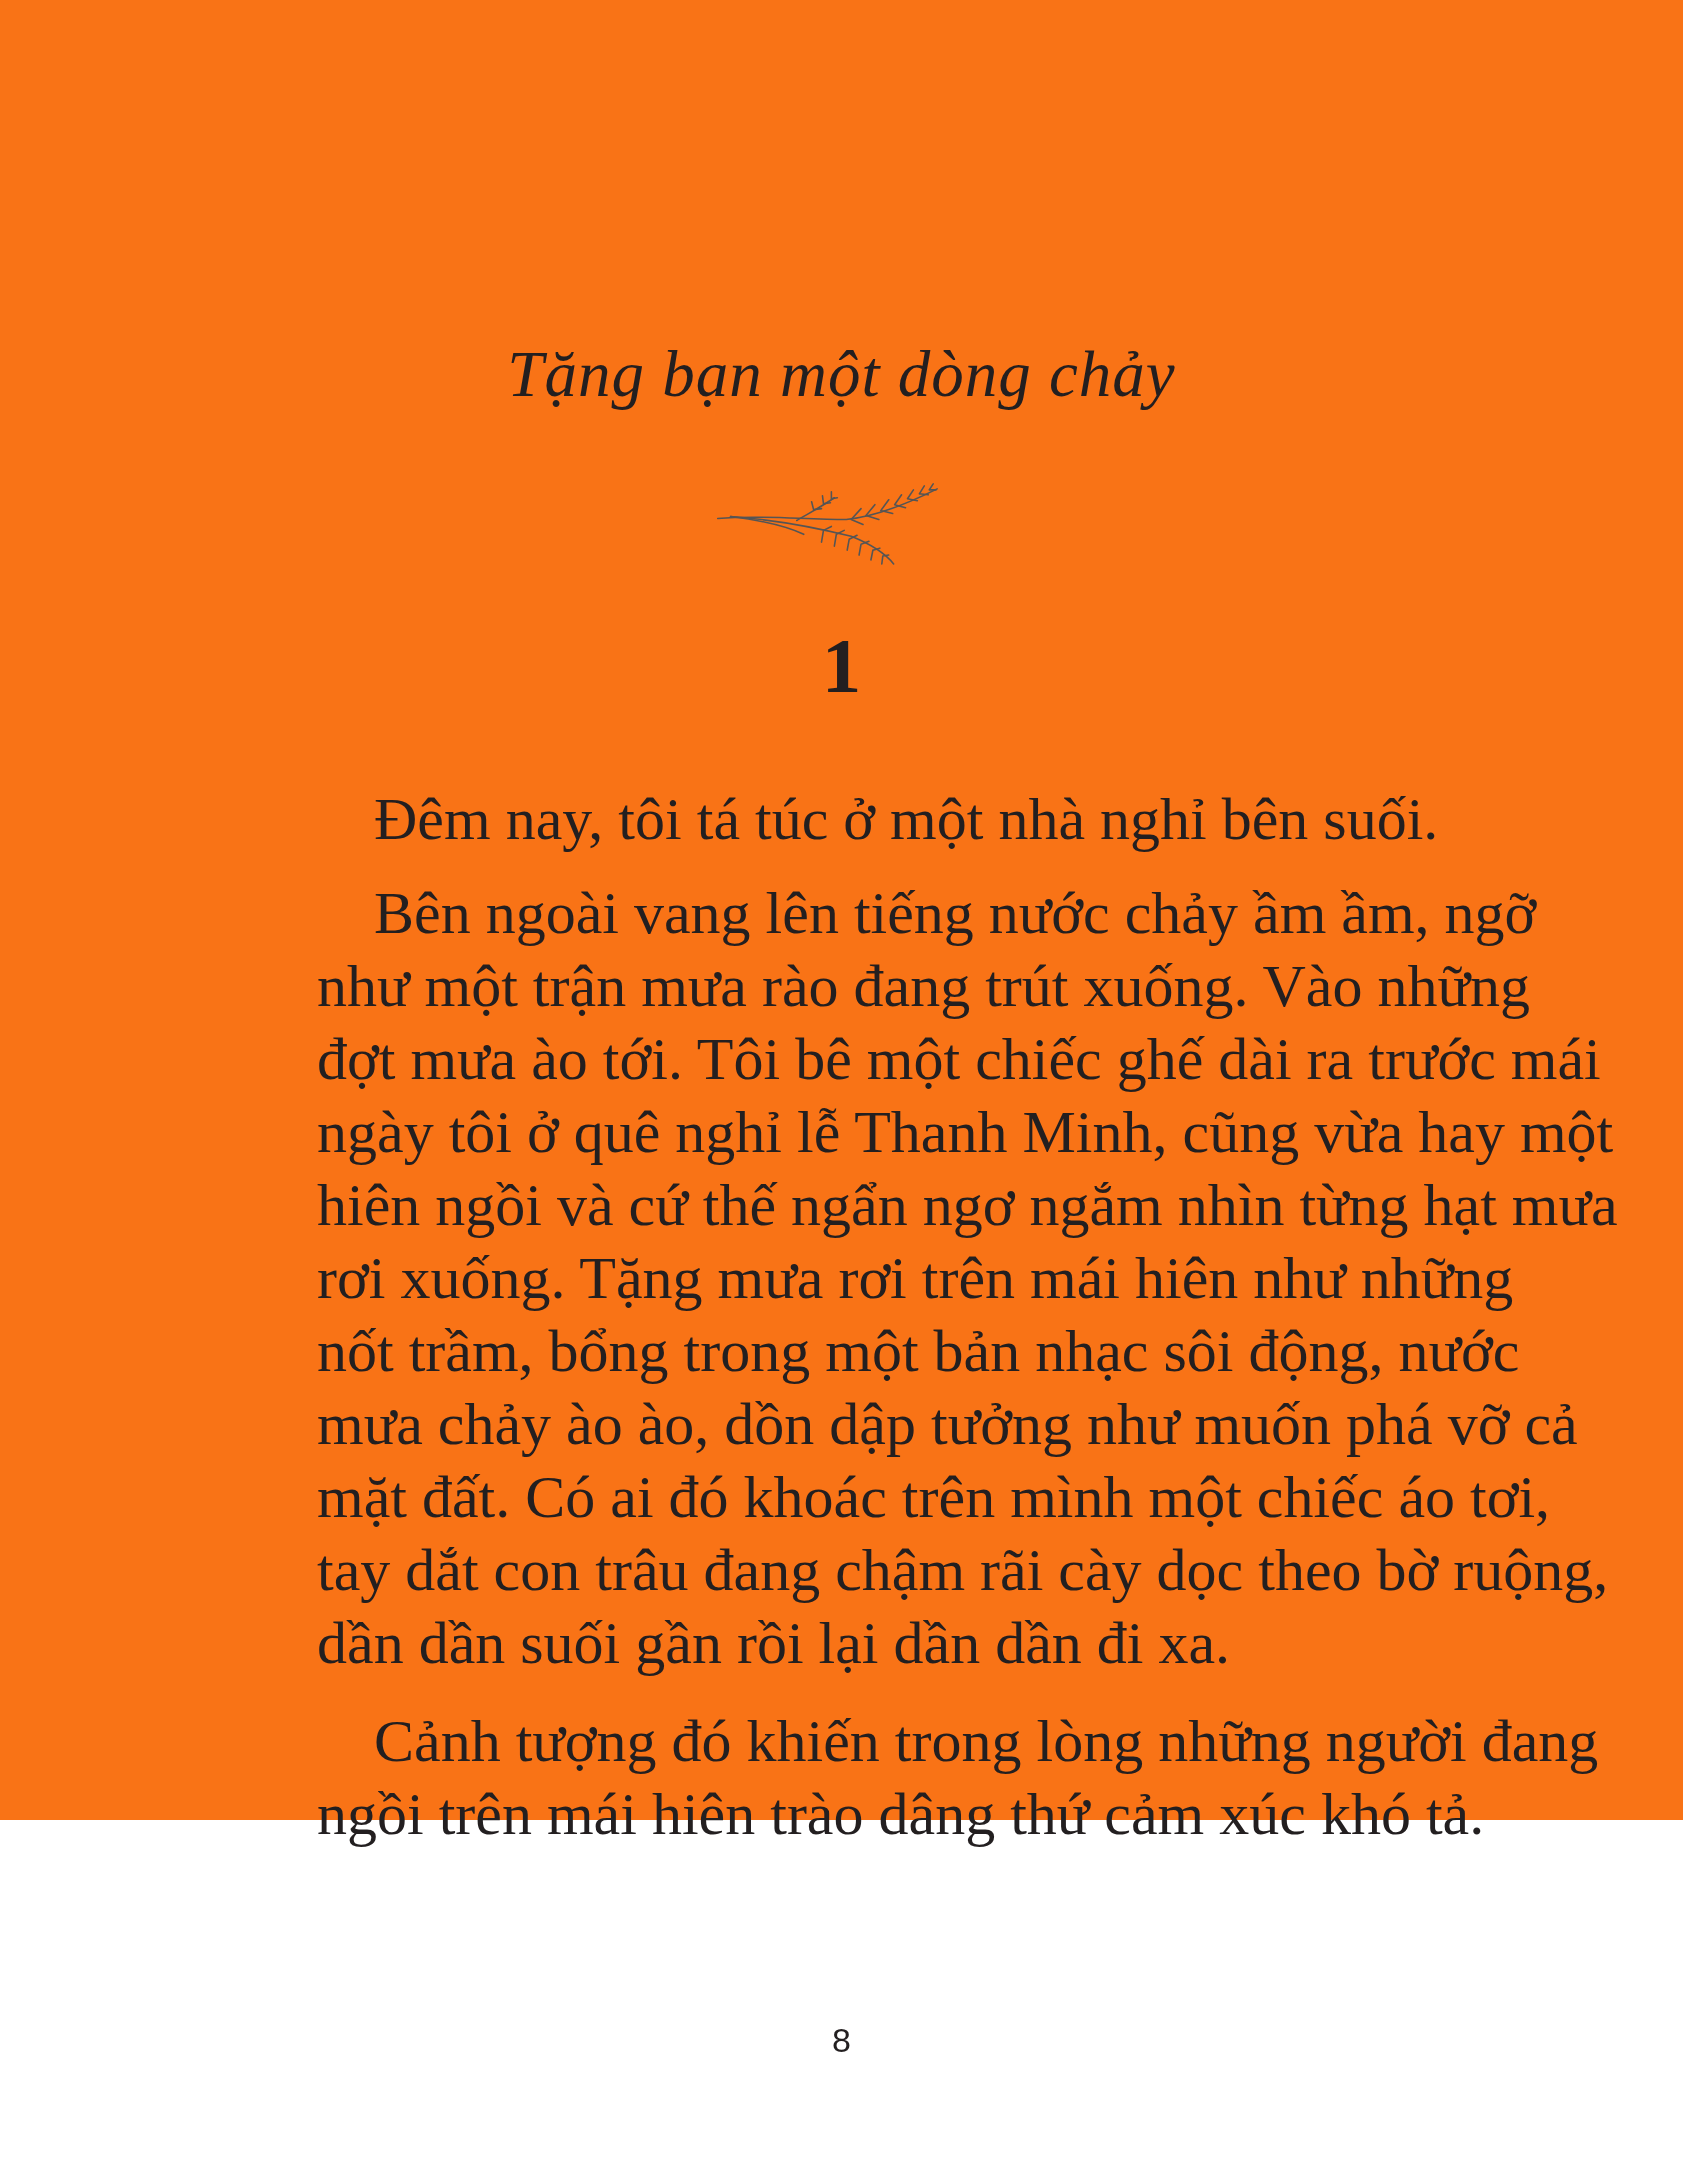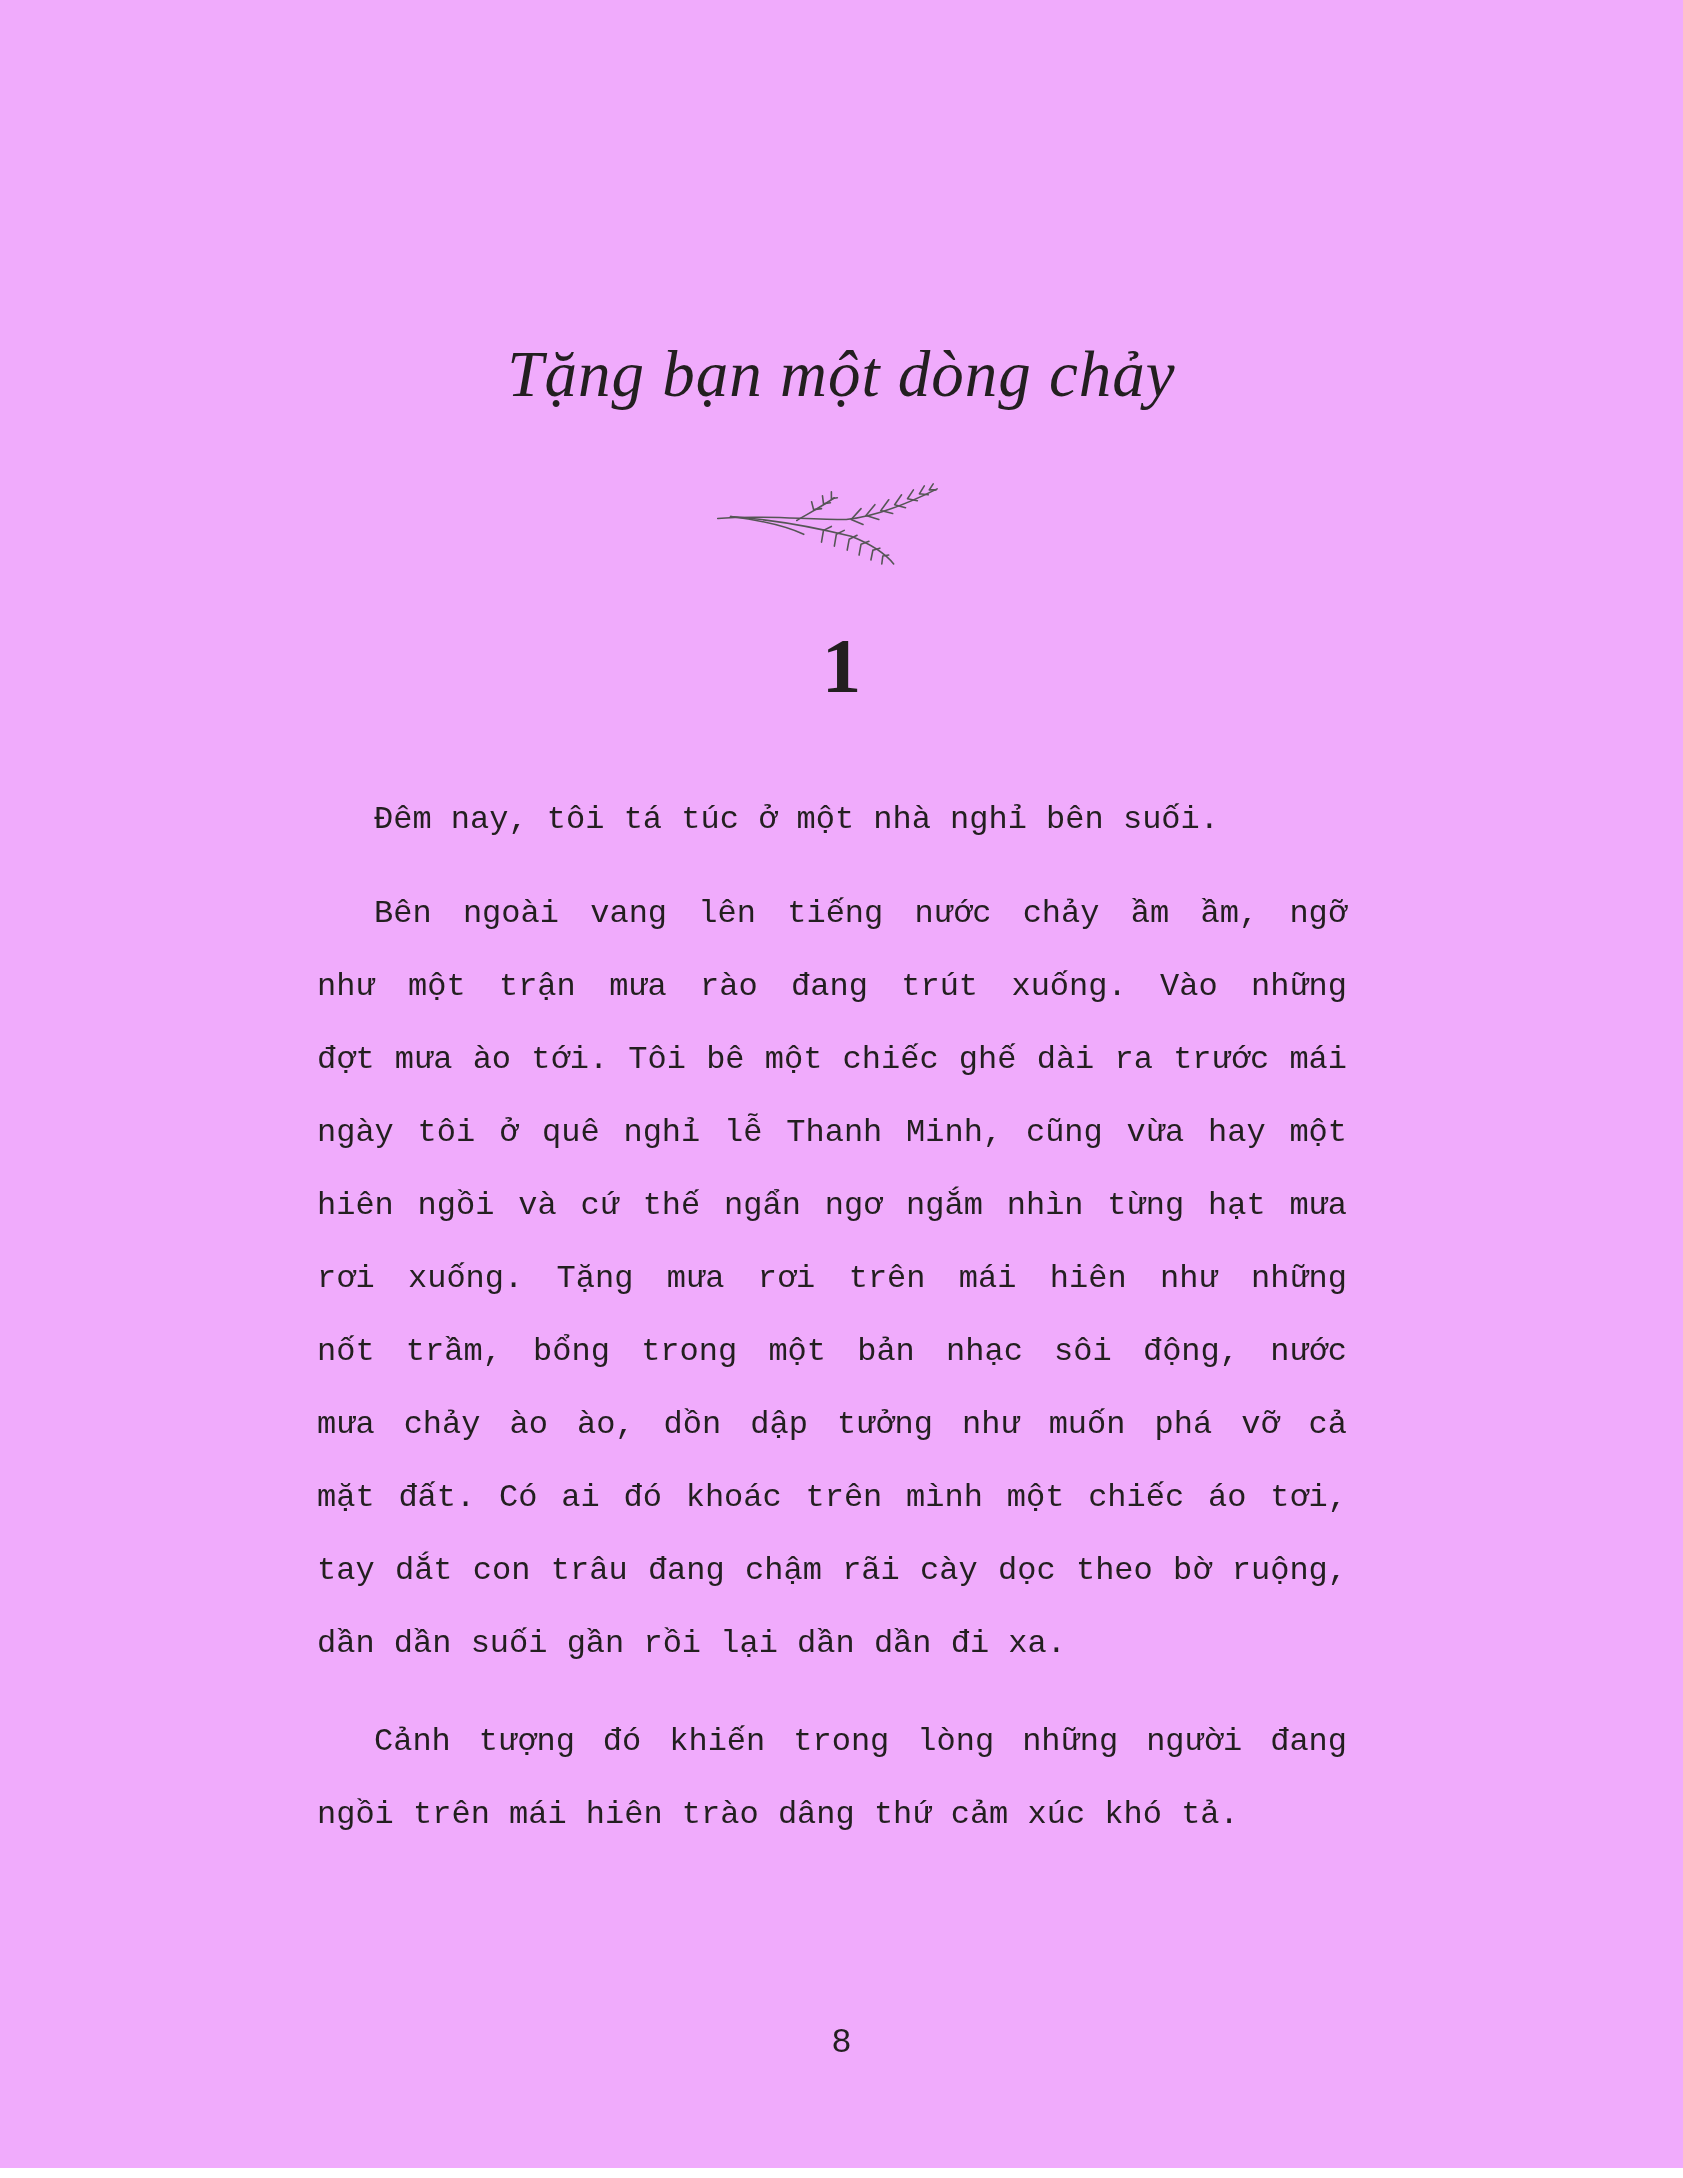--- a/index.html
+++ b/index.html
@@ -1,29 +1,29 @@
 <!DOCTYPE html>
 <html><head>
 <meta charset="utf-8">
 <style>
   html, body { margin: 0; padding: 0; background: #ffffff; }
   body { width: 1683px; height: 2178px; position: relative; overflow: hidden; color: #231f20; }
-  .page { position: absolute; left: 0; top: 0; width: 1683px; height: 2168px; background: #f0abfc; }
+  .page { position: absolute; left: 0; top: 0; width: 1683px; height: 1820px; background: #f97316; }
   .title {
     position: absolute; left: 0; top: 335px; width: 1683px; height: 79px;
     text-align: center; line-height: 79px;
     font-family: "Liberation Serif", serif; font-style: italic; font-size: 65px;
     letter-spacing: 1px; color: #231f20;
   }
   .ornament { position: absolute; left: 693px; top: 465px; width: 257px; height: 109px; }
   .chapter-num {
     position: absolute; left: 0; top: 621px; width: 1683px; height: 89px; line-height: 89px;
     text-align: center; font-family: "Liberation Serif", serif; font-weight: bold; font-size: 79px; color: #231f20;
   }
-  .para { position: absolute; left: 317px; width: 1030px; font-family: Liberation Mono, monospace; font-size: 32px; color: #231f20; }
+  .para { position: absolute; left: 317px; width: 1030px; font-family: Liberation Serif, serif; font-size: 60px; color: #231f20; }
   .line { height: 73px; line-height: 73px; white-space: nowrap; text-align: justify; text-align-last: justify; }
   .line.last { text-align: left; text-align-last: left; }
   .line.indent { padding-left: 57px; }
   .page-num {
     position: absolute; left: 0; top: 2020px; width: 1683px; height: 40px; line-height: 40px;
     text-align: center; font-family: "Liberation Sans", sans-serif; font-size: 34px; color: #231f20;
   }
 </style>
 </head>
 <body>

